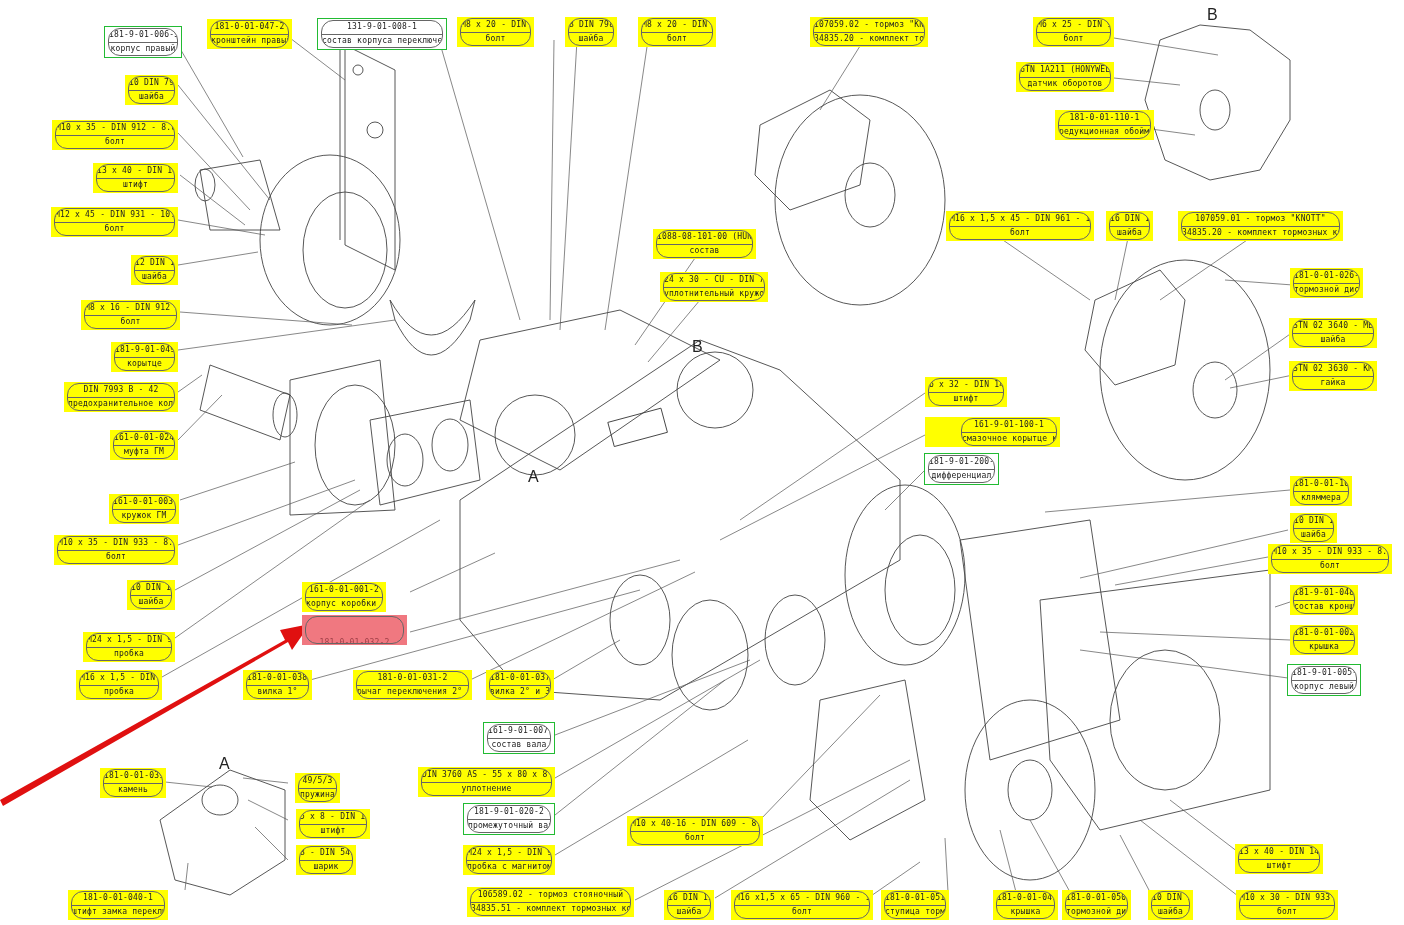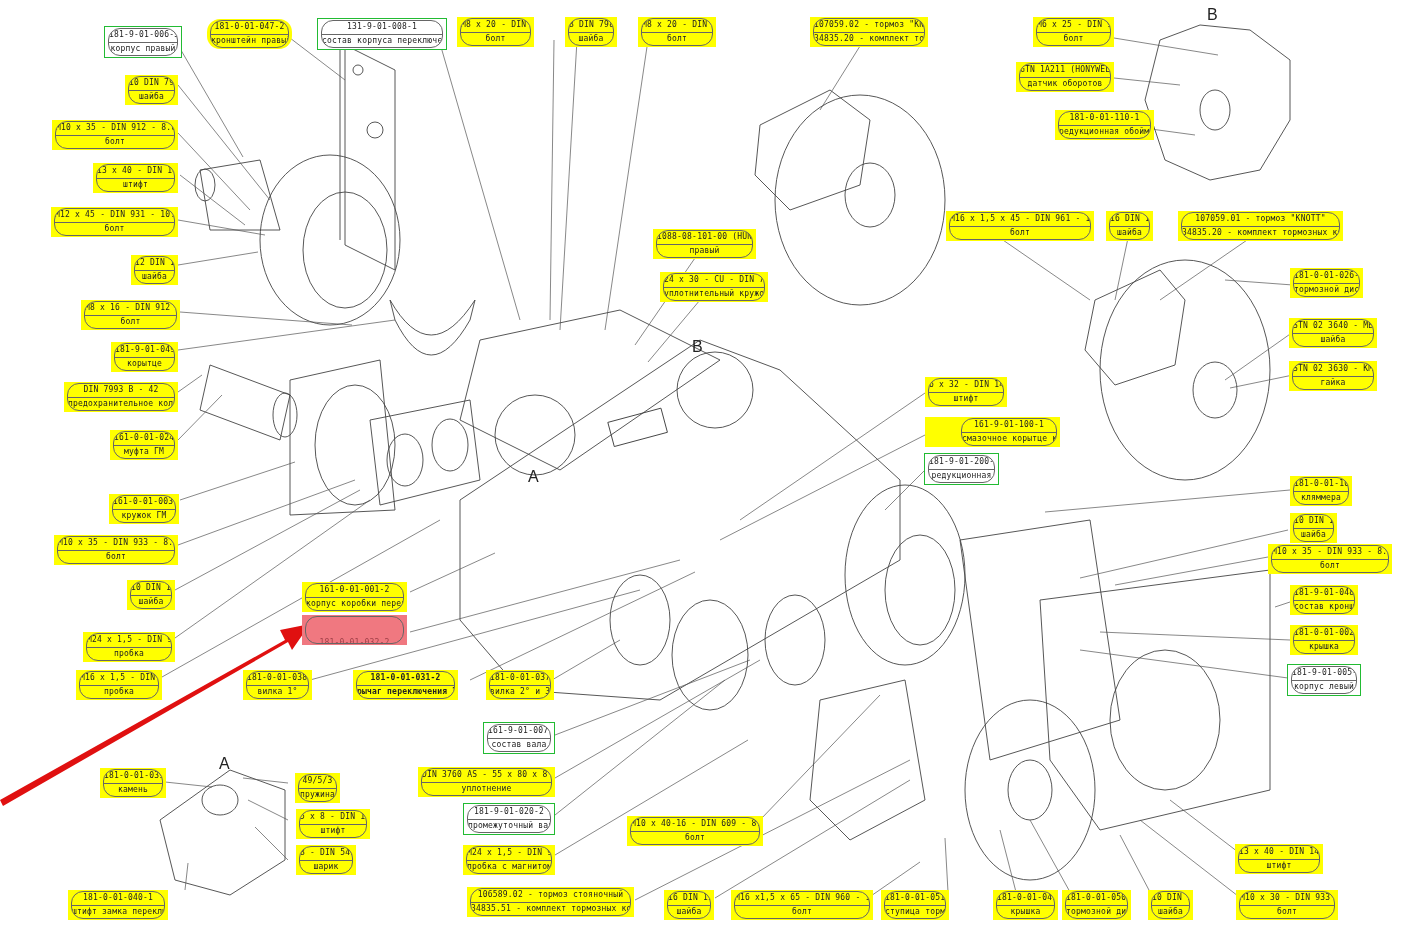--- a/index.html
+++ b/index.html
@@ -148,21 +148,21 @@
 <div class="letter" style="left:528px;top:468px;">A</div>
 <div class="letter" style="left:219px;top:755px;">A</div>
 
 <div id="labels">
     <div class="lbl green" style="left: 105px; top: 27px; width: 76px;">
       <div class="pill">
         <div class="t">181-9-01-006-5</div>
         <div class="b">корпус правый</div>
       </div>
     </div>
-    <div class="lbl" style="left: 207px; top: 19px; width: 85px; border-radius: 13px;">
+    <div class="lbl" style="left: 207px; top: 19px; width: 85px;">
       <div class="pill">
         <div class="t">181-0-01-047-2</div>
         <div class="b">кронштейн правый</div>
       </div>
     </div>
     <div class="lbl green" style="left: 318px; top: 19px; width: 128px;">
       <div class="pill">
         <div class="t">131-9-01-008-1</div>
         <div class="b">состав корпуса переключения</div>
       </div>
@@ -289,21 +289,21 @@
     </div>
     <div class="lbl" style="left: 76px; top: 670px; width: 86px;">
       <div class="pill">
         <div class="t">M16 x 1,5 - DIN 906</div>
         <div class="b">пробка</div>
       </div>
     </div>
     <div class="lbl" style="left: 653px; top: 229px; width: 103px;">
       <div class="pill">
         <div class="t">1088-08-101-00 (HUNGER)</div>
-        <div class="b">правый</div>
+        <div class="b">состав</div>
       </div>
     </div>
     <div class="lbl" style="left: 660px; top: 272px; width: 108px;">
       <div class="pill">
         <div class="t">24 x 30 - CU - DIN 7603A</div>
         <div class="b">уплотнительный кружок</div>
       </div>
     </div>
     <div class="lbl" style="left: 946px; top: 211px; width: 148px;">
       <div class="pill">
@@ -349,21 +349,21 @@
     </div>
     <div class="lbl" style="left: 925px; top: 417px; width: 135px; padding-left: 36px;">
       <div class="pill">
         <div class="t">161-9-01-100-1</div>
         <div class="b">смазочное корытце комплектное</div>
       </div>
     </div>
     <div class="lbl green" style="left: 925px; top: 454px; width: 73px;">
       <div class="pill">
         <div class="t">181-9-01-200-2</div>
-        <div class="b">редукционная</div>
+        <div class="b">дифференциал</div>
       </div>
     </div>
     <div class="lbl" style="left: 1290px; top: 476px; width: 62px;">
       <div class="pill">
         <div class="t">181-0-01-105-1</div>
         <div class="b">кляммера</div>
       </div>
     </div>
     <div class="lbl" style="left: 1290px; top: 513px; width: 47px;">
       <div class="pill">
@@ -388,39 +388,39 @@
         <div class="t">181-0-01-002-1</div>
         <div class="b">крышка</div>
       </div>
     </div>
     <div class="lbl green" style="left: 1288px; top: 665px; width: 72px;">
       <div class="pill">
         <div class="t">181-9-01-005-5</div>
         <div class="b">корпус левый</div>
       </div>
     </div>
-    <div class="lbl" style="left: 302px; top: 582px; width: 105px;">
+    <div class="lbl" style="left: 302px; top: 582px; width: 84px;">
       <div class="pill">
         <div class="t">161-0-01-001-2</div>
         <div class="b">корпус коробки передач</div>
       </div>
     </div>
     <div class="lbl red" style="left: 302px; top: 615px; width: 105px;">
       <div class="pill">
         <div class="t">181-0-01-032-2</div>
         <div class="b">рычаг переключения 1°</div>
       </div>
     </div>
     <div class="lbl" style="left: 243px; top: 670px; width: 69px;">
       <div class="pill">
         <div class="t">181-0-01-038-2</div>
         <div class="b">вилка 1°</div>
       </div>
     </div>
-    <div class="lbl" style="left: 353px; top: 670px; width: 105px; font-weight: bold;">
+    <div class="lbl" style="left: 353px; top: 670px; width: 119px;">
       <div class="pill">
         <div class="t">181-0-01-031-2</div>
         <div class="b">рычаг переключения 2° и 3°</div>
       </div>
     </div>
     <div class="lbl" style="left: 486px; top: 670px; width: 68px;">
       <div class="pill">
         <div class="t">181-0-01-037-2</div>
         <div class="b">вилка 2° и 3°</div>
       </div>

